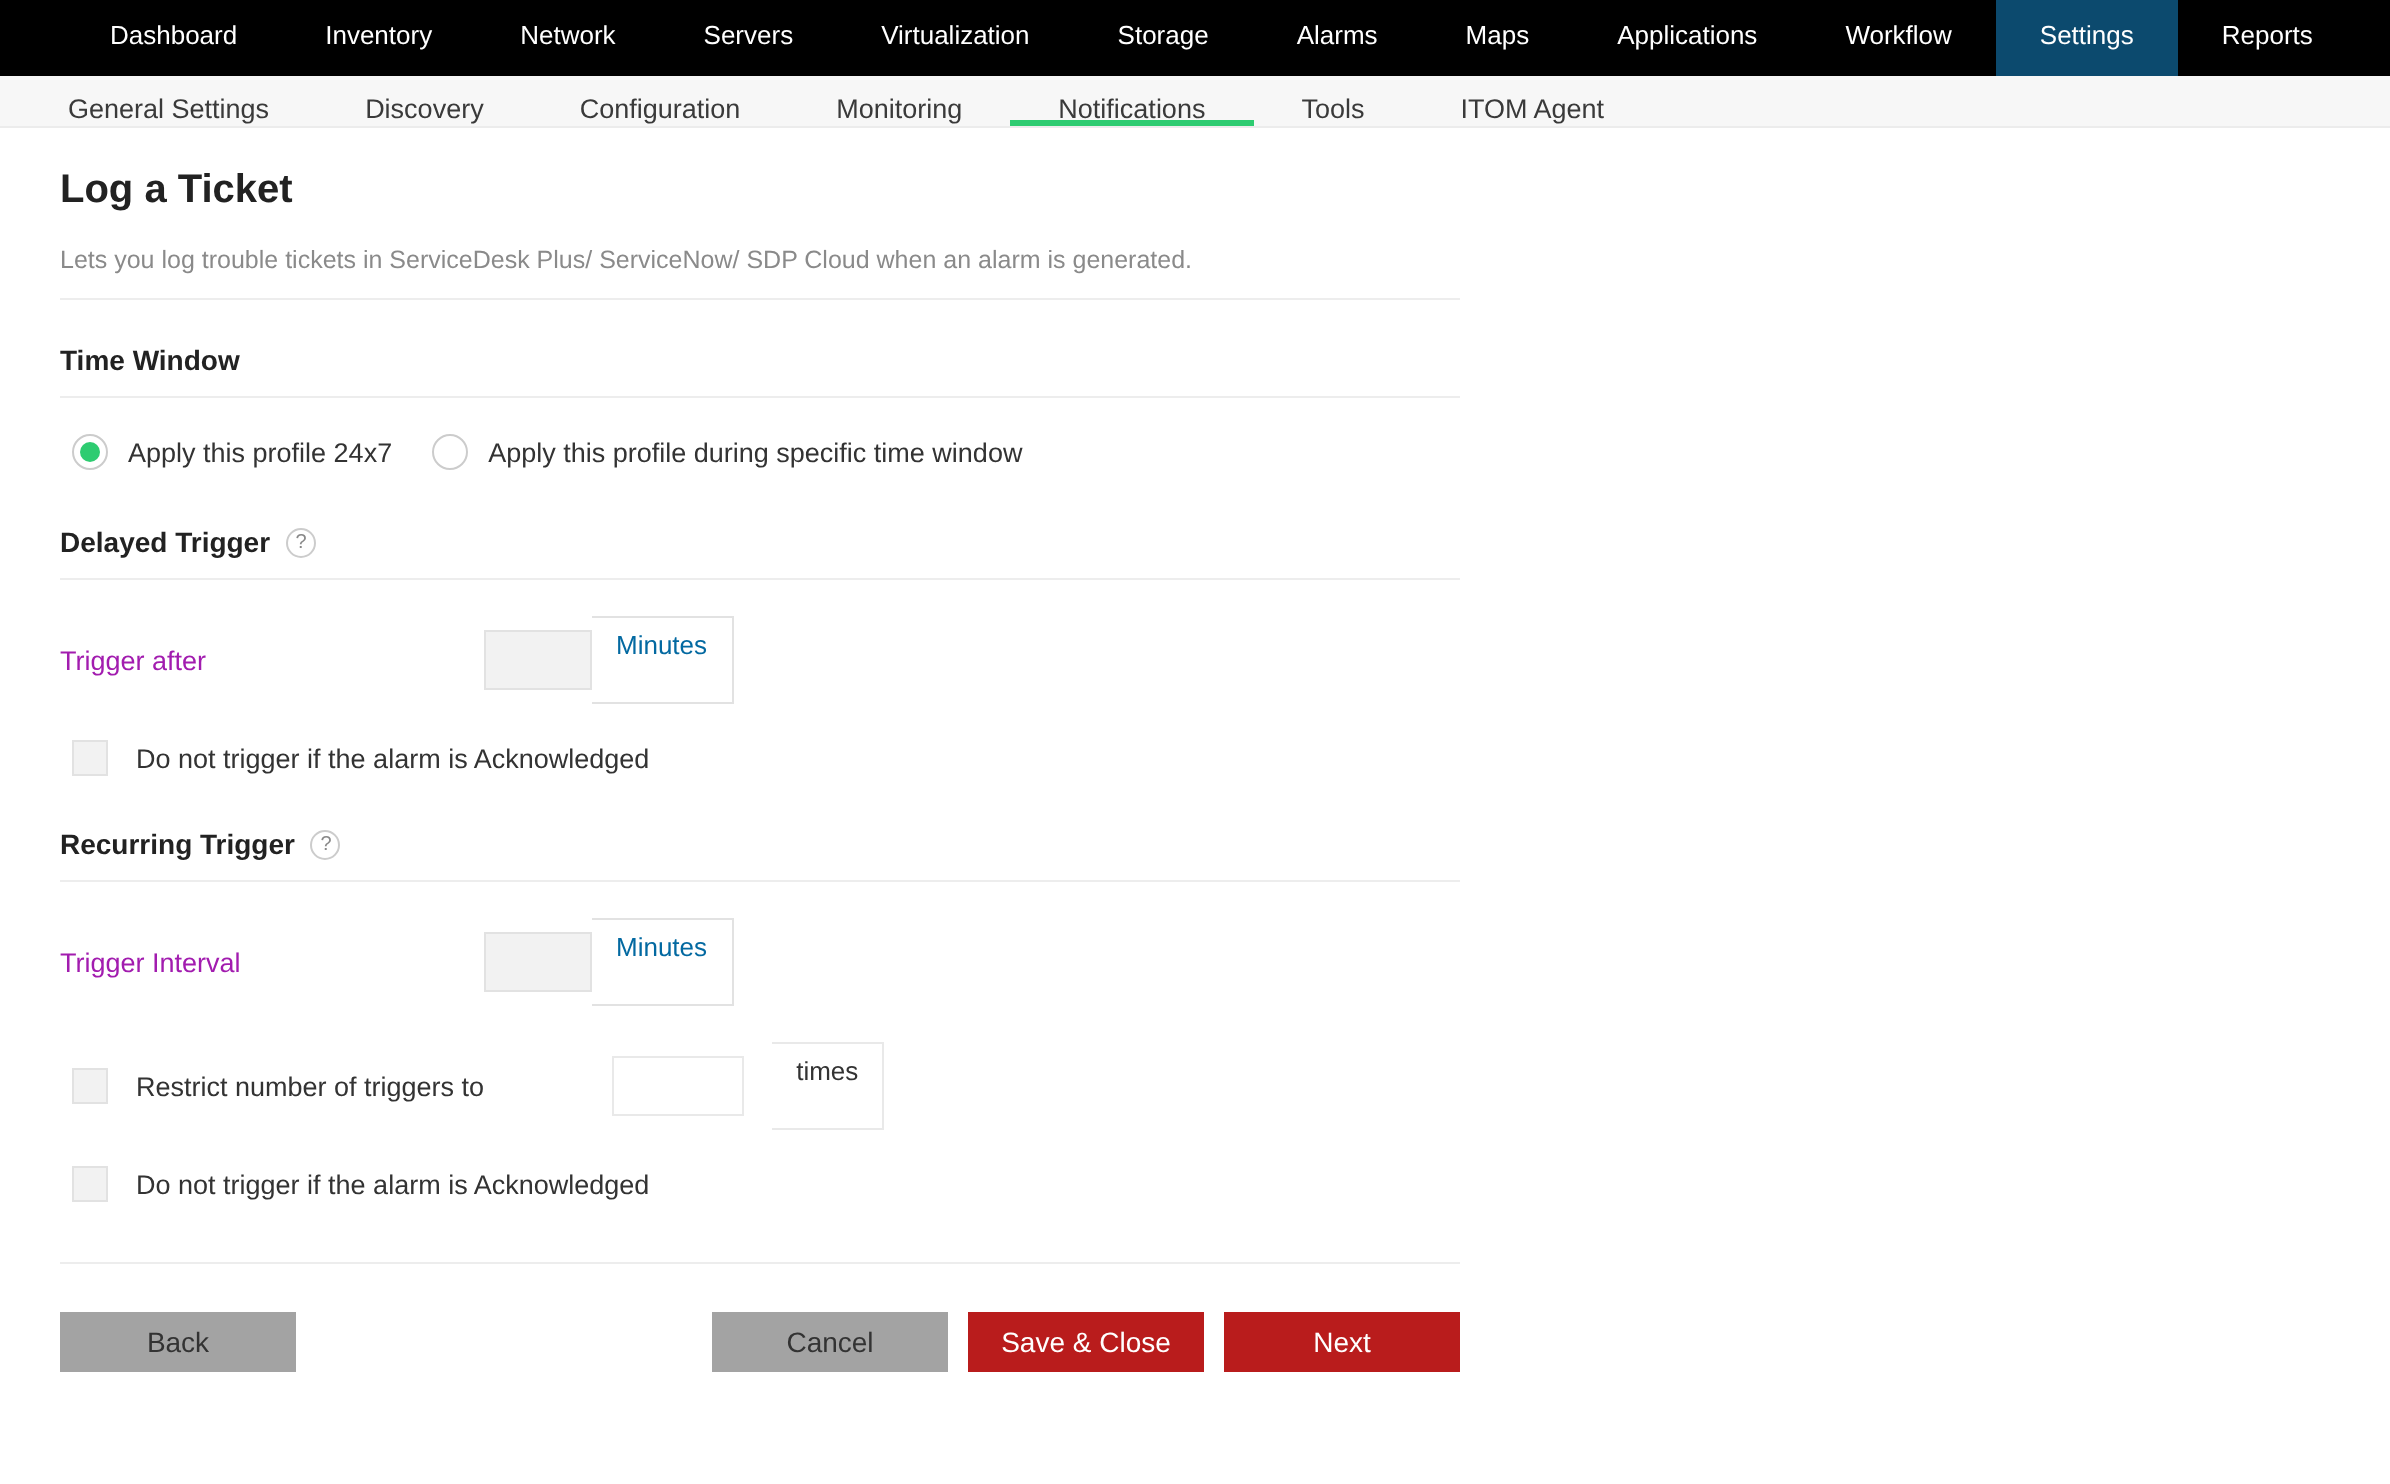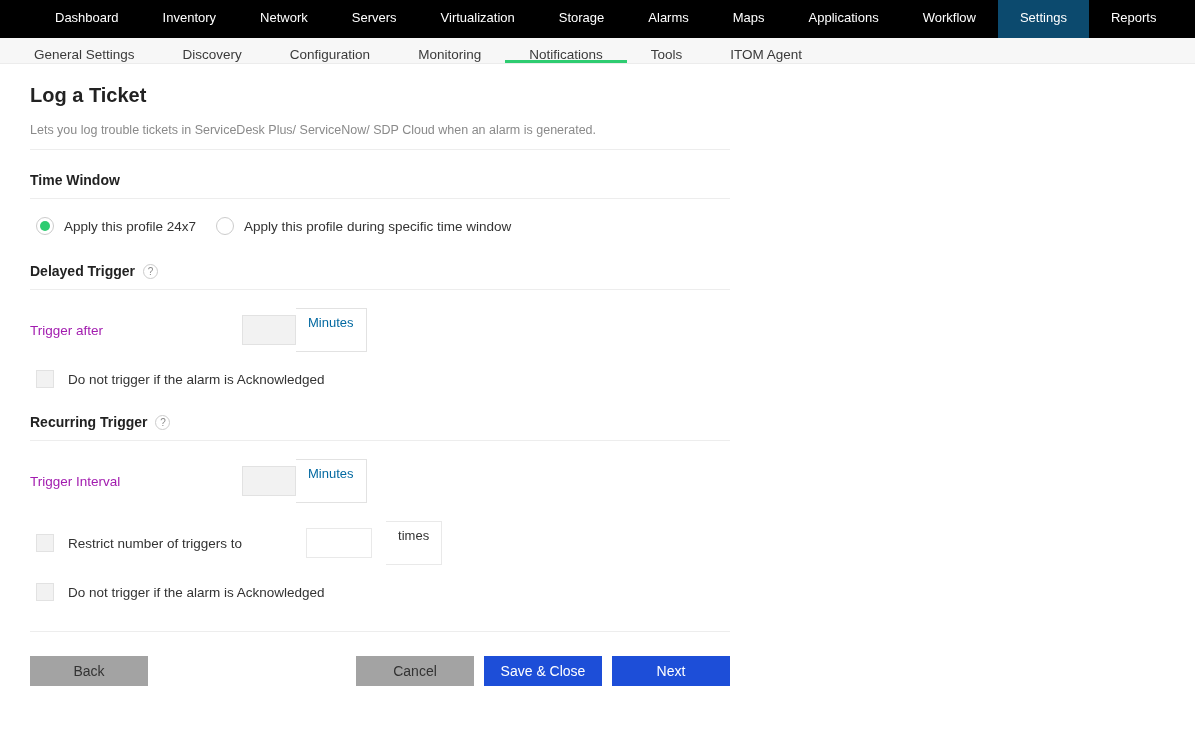--- a/index.html
+++ b/index.html
@@ -36,21 +36,21 @@
 .checkbox-label { font-size:13.5px; color:#333; }
 
 .checkbox-row.withfield { align-items:center; }
 .checkbox-row.withfield .inline-input { width:66px; height:30px; border:1px solid #e9e9e9; background:#fff; margin-left:50px; padding:0 6px;}
 .checkbox-row.withfield .inline-unit { height:44px; border:1px solid #e9e9e9; border-left:none; padding:0 12px; line-height:28px; font-size:13px;}
 
 .footer-divider { border:none; border-top:1px solid #ededed; margin: 30px 0 24px; }
 .button-row { display:flex; align-items:center; }
 .btn { height:30px; min-width:118px; border:none; font-size:14px; cursor:pointer; display:inline-flex; align-items:center; justify-content:center; padding:0 12px;}
 .btn-grey { background:#a3a3a3; color:#333; }
-.btn-green { background:#1d4ed8; color:#fff; }
+.btn-green { background:#b91c1c; color:#fff; }
 .btn-back { margin-right:auto; }
 .btn + .btn { margin-left:10px; }
 .spacer { flex:1; }
 </style>
 </head>
 <body>
 
 <div class="topnav">
   <div class="topnav-item">Dashboard</div>
   <div class="topnav-item">Inventory</div>

